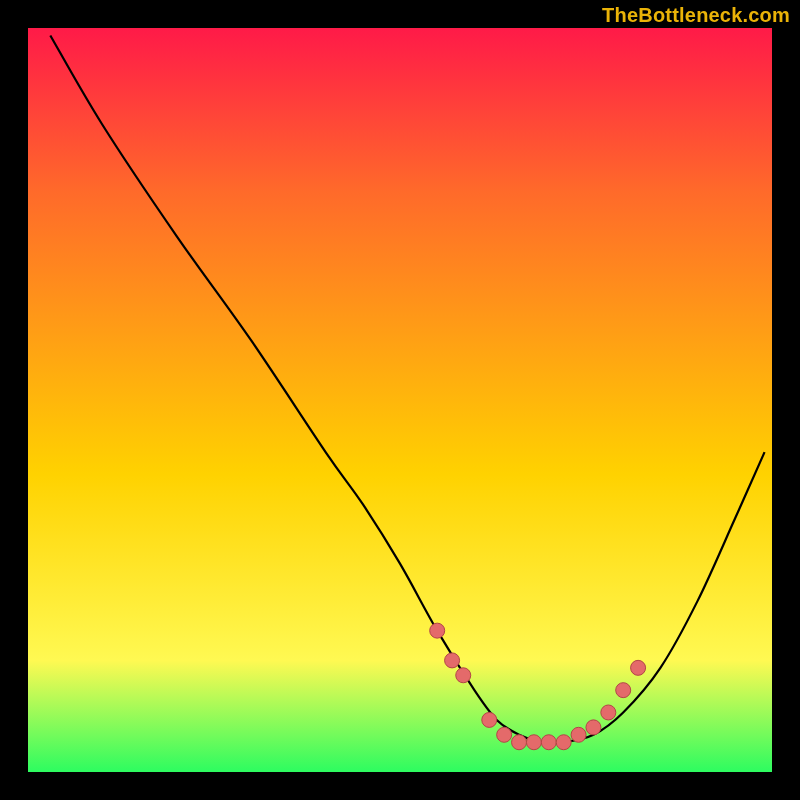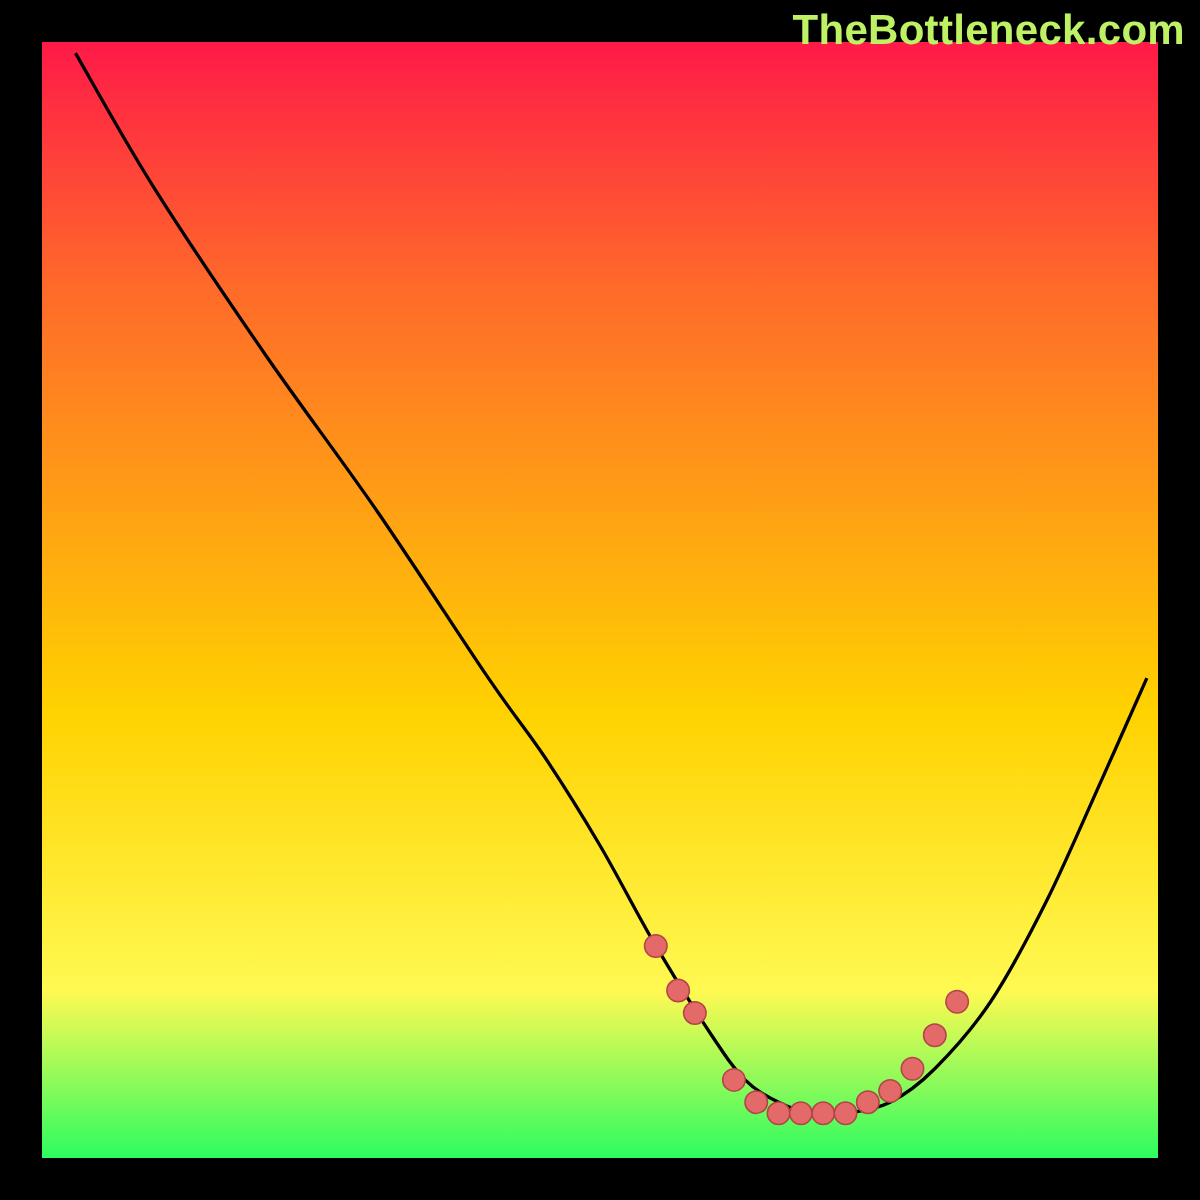--- a/index.html
+++ b/index.html
@@ -23,23 +23,23 @@
     left: 0;
     top: 0;
     width: 744px;
     height: 744px;
   }
   .watermark {
     position: absolute;
     top: 4px;
     right: 10px;
     font-family: Arial, Helvetica, sans-serif;
-    font-size: 28px;
+    font-size: 20px;
     font-weight: 600;
-    color: #bef264;
+    color: #eab308;
     letter-spacing: 0.2px;
   }
   svg { display: block; }
 </style>
 </head>
 <body>
 
 <div class="frame">
   <svg class="plot" viewBox="0 0 744 744">
     <defs>

